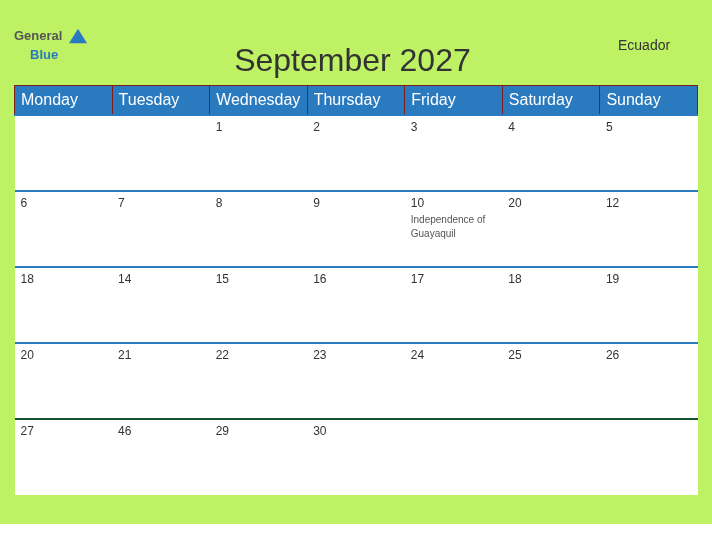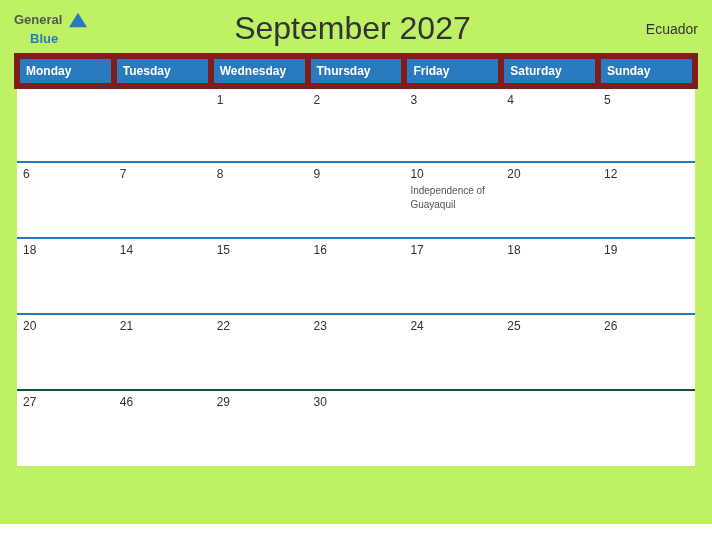--- a/index.html
+++ b/index.html
@@ -44,40 +44,41 @@
     .logo-icon {
       width: 18px;
       height: 18px;
     }
     .title {
       font-size: 32px;
       color: #333;
       font-weight: normal;
       text-align: center;
       flex: 1;
+      margin-top: 32px;
     }
     .country {
       font-size: 14px;
       color: #333;
       min-width: 80px;
-      text-align: right;
+      text-align: left;
     }
     
     .calendar {
       width: 100%;
       border-collapse: collapse;
     }
     .calendar thead tr th {
       background: #2a7abf;
       color: #fff;
-      font-size: 12px;
-      font-weight: bold;
+      font-size: 16px;
+      font-weight: normal;
       padding: 5px 6px;
       text-align: left;
-      border: 6px solid #7f1d1d;
+      border: 1px solid #7f1d1d;
     }
     .calendar tbody tr td {
       width: calc(100%/7);
       height: 76px;
       vertical-align: top;
       padding: 4px 6px;
       border-top: 2px solid #2a7abf;
       border-bottom: none;
       border-left: none;
       border-right: none;

